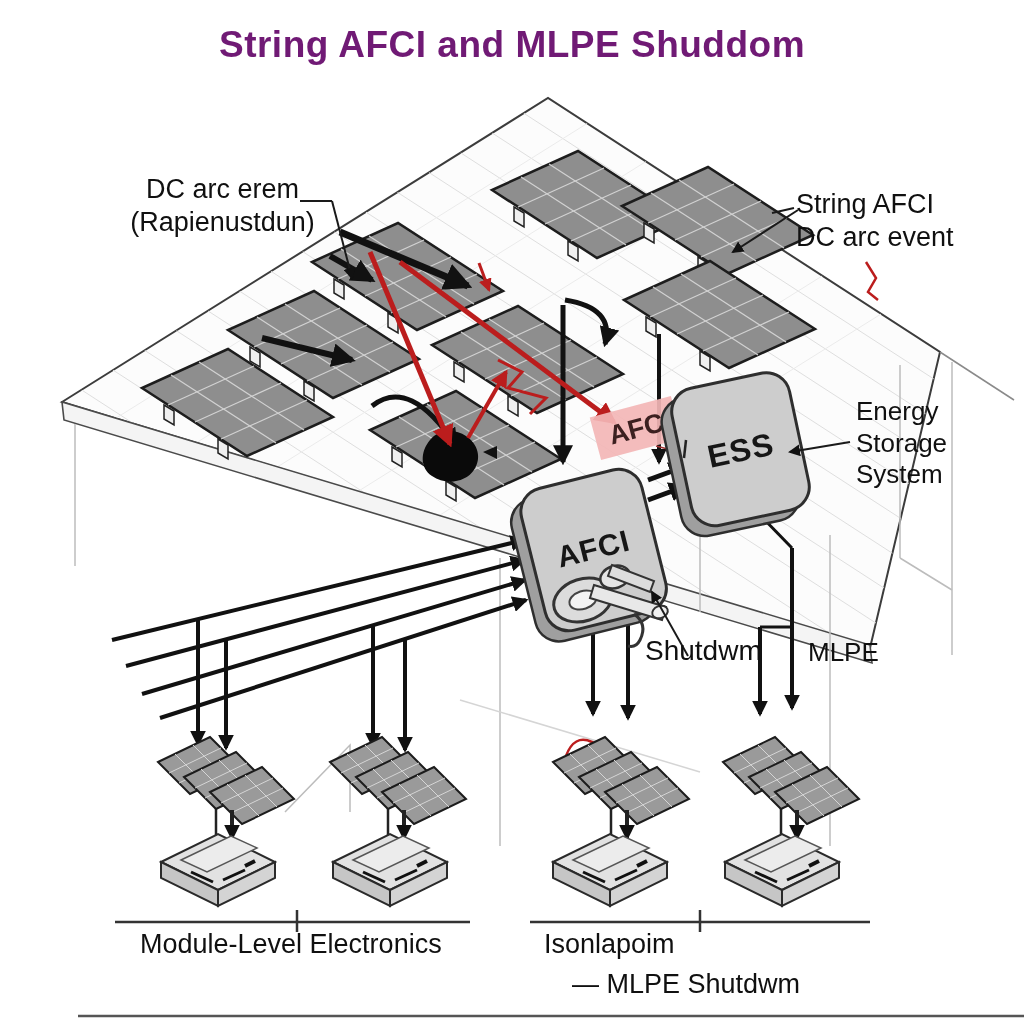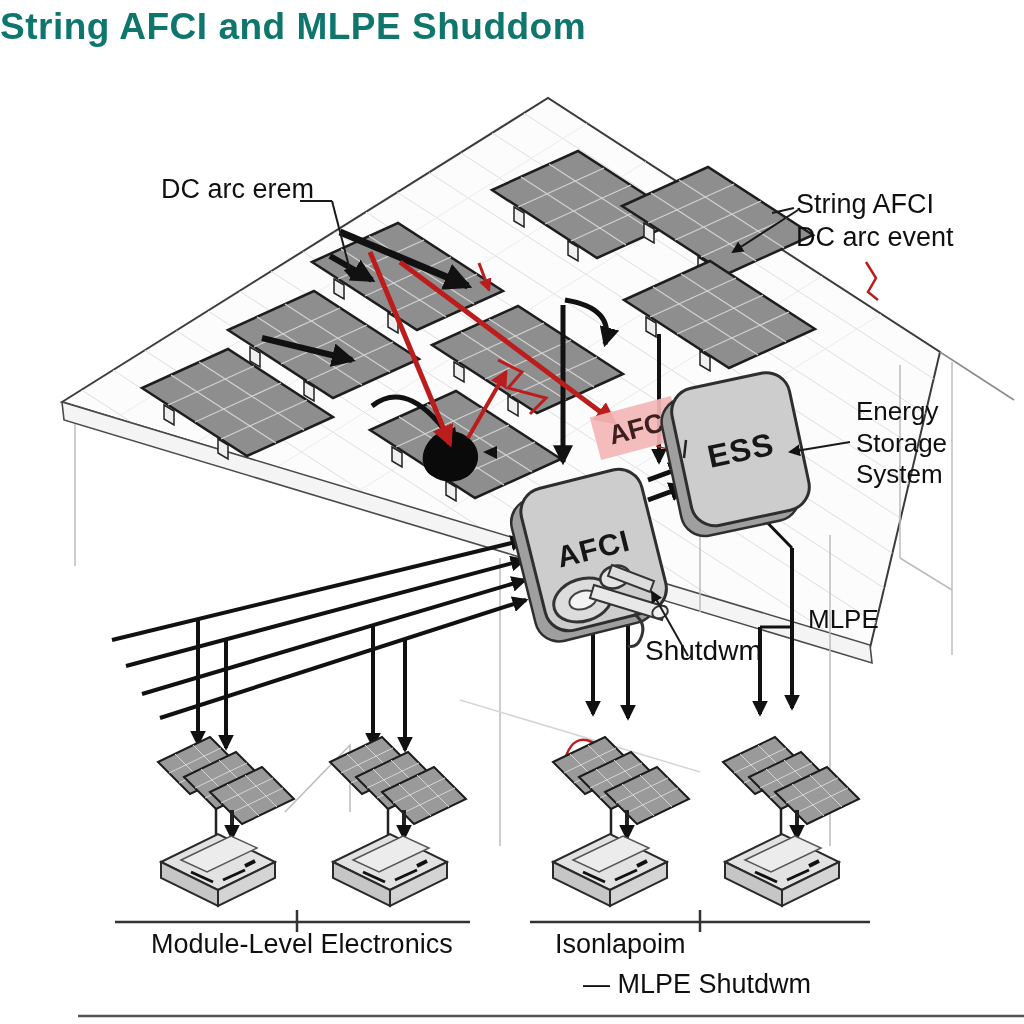--- a/index.html
+++ b/index.html
@@ -1,23 +1,23 @@
 <!DOCTYPE html>
 <html><head>
 <meta charset="utf-8">
 <style>
   html,body{margin:0;padding:0;background:#ffffff;}
   #stage{position:relative;width:1024px;height:1024px;background:#ffffff;overflow:hidden;
          font-family:"Liberation Sans","DejaVu Sans",sans-serif;color:#101010;}
   #diagram{position:absolute;left:0;top:0;width:1024px;height:1024px;}
   .lbl{position:absolute;font-size:26px;line-height:1.22;color:#101010;white-space:nowrap;}
   .lbl.wrap{white-space:normal;}
-  .title{left:0;top:4px;width:1024px;font-size:37px;font-weight:bold;
-         letter-spacing:.5px;color:#0f766e;}
-  .bottomlbl{font-size:27px;margin-left:11px;}
+  .title{left:0;top:22px;width:1024px;text-align:center;font-size:37px;font-weight:bold;
+         letter-spacing:.5px;color:#701a75;}
+  .bottomlbl{font-size:27px;}
 </style>
 </head>
 <body>
 
 <div id="stage">
 
 <svg id="diagram" viewBox="0 0 1024 1024" xmlns="http://www.w3.org/2000/svg">
   <defs>
     <clipPath id="roofClip">
       <polygon points="62,402 548,98 940,352 870,648"></polygon>
@@ -218,34 +218,35 @@
       <line x1="297" y1="910" x2="297" y2="932"></line>
       <line x1="530" y1="922" x2="870" y2="922"></line>
       <line x1="700" y1="910" x2="700" y2="932"></line>
     </g>
     <line x1="78" y1="1016" x2="1024" y2="1016" stroke="#555" stroke-width="2.5"></line>
   </g>
 </svg>
 
 <div class="lbl title">String AFCI and MLPE Shuddom</div>
 
-<div class="lbl" style="left:110px;top:173px;width:255px;text-align:center;font-size:27px">
+<div class="lbl" style="left:95px;top:173px;width:255px;text-align:center;font-size:27px">
   <span>DC arc erem</span><br>
+  <span>(Rapienustdun)</span>
 </div>
 
 <div class="lbl" style="left:796px;top:188px;font-size:27px">
   <span>String AFCI</span><br>
   <span>DC arc event</span>
 </div>
 
 <div class="lbl wrap" style="left:856px;top:396px;width:160px;font-size:26px">Energy Storage System</div>
 
 <div class="lbl" style="left:645px;top:634px;font-size:28px">Shutdwm</div>
 
-<div class="lbl" style="left:808px;top:604px;font-size:26px">
+<div class="lbl" style="left:808px;top:637px;font-size:26px">
   <span>MLPE</span><br>
 </div>
 
 <div class="lbl bottomlbl" style="left:140px;top:928px">Module-Level Electronics</div>
 
 <div class="lbl bottomlbl" style="left:572px;top:968px">— MLPE Shutdwm</div>
 
 <div class="lbl bottomlbl" style="left:544px;top:928px">Isonlapoim</div>
 
 </div>

